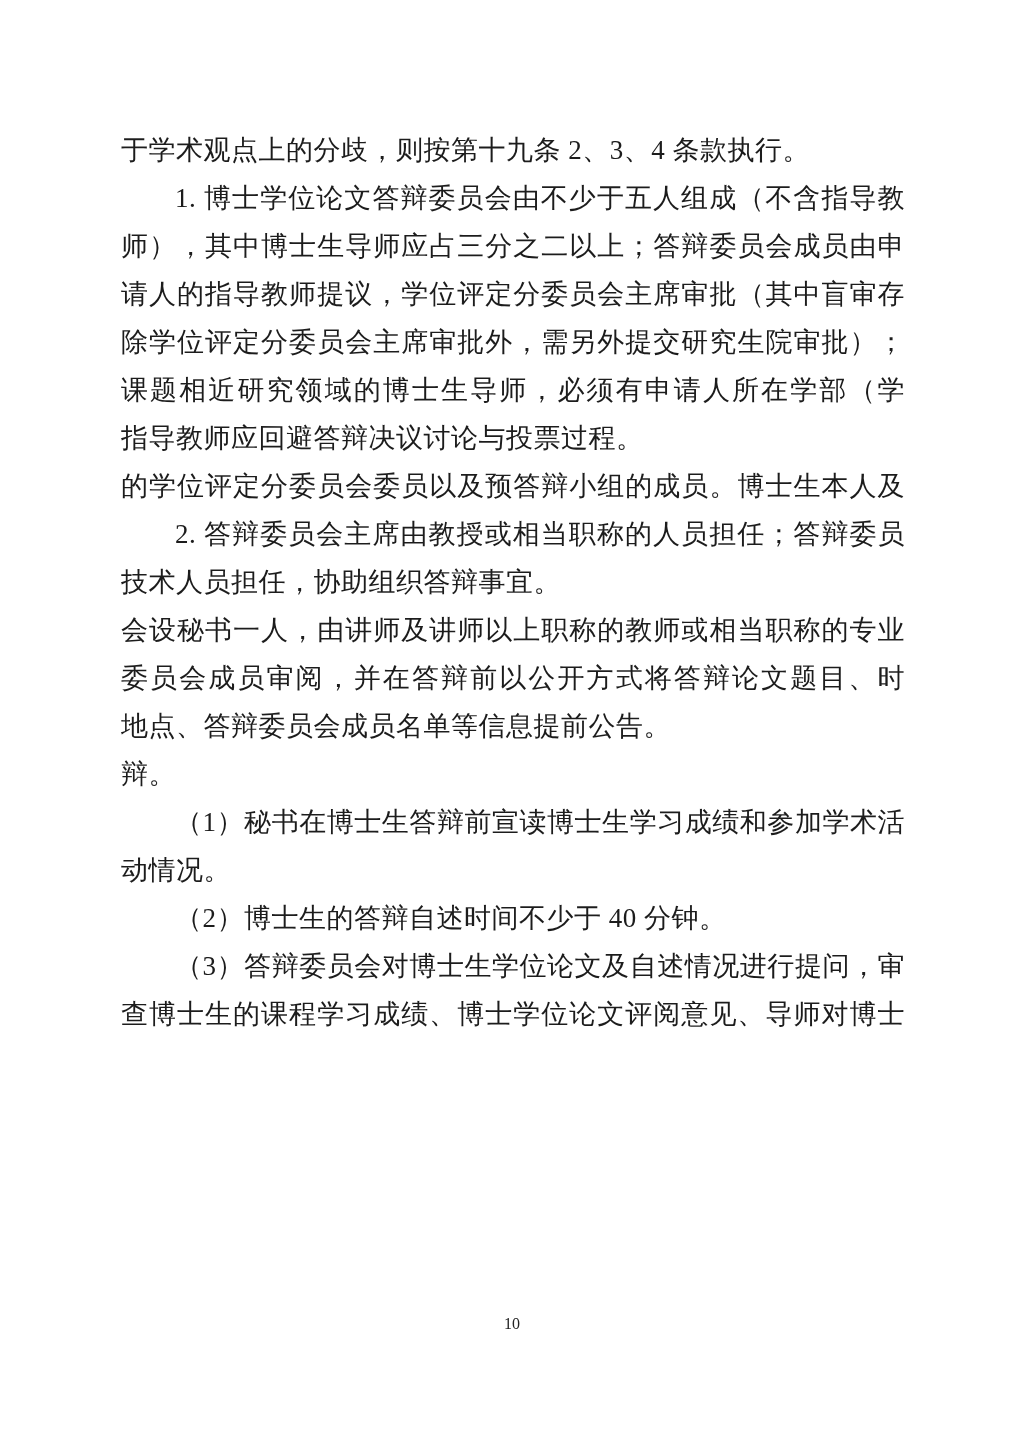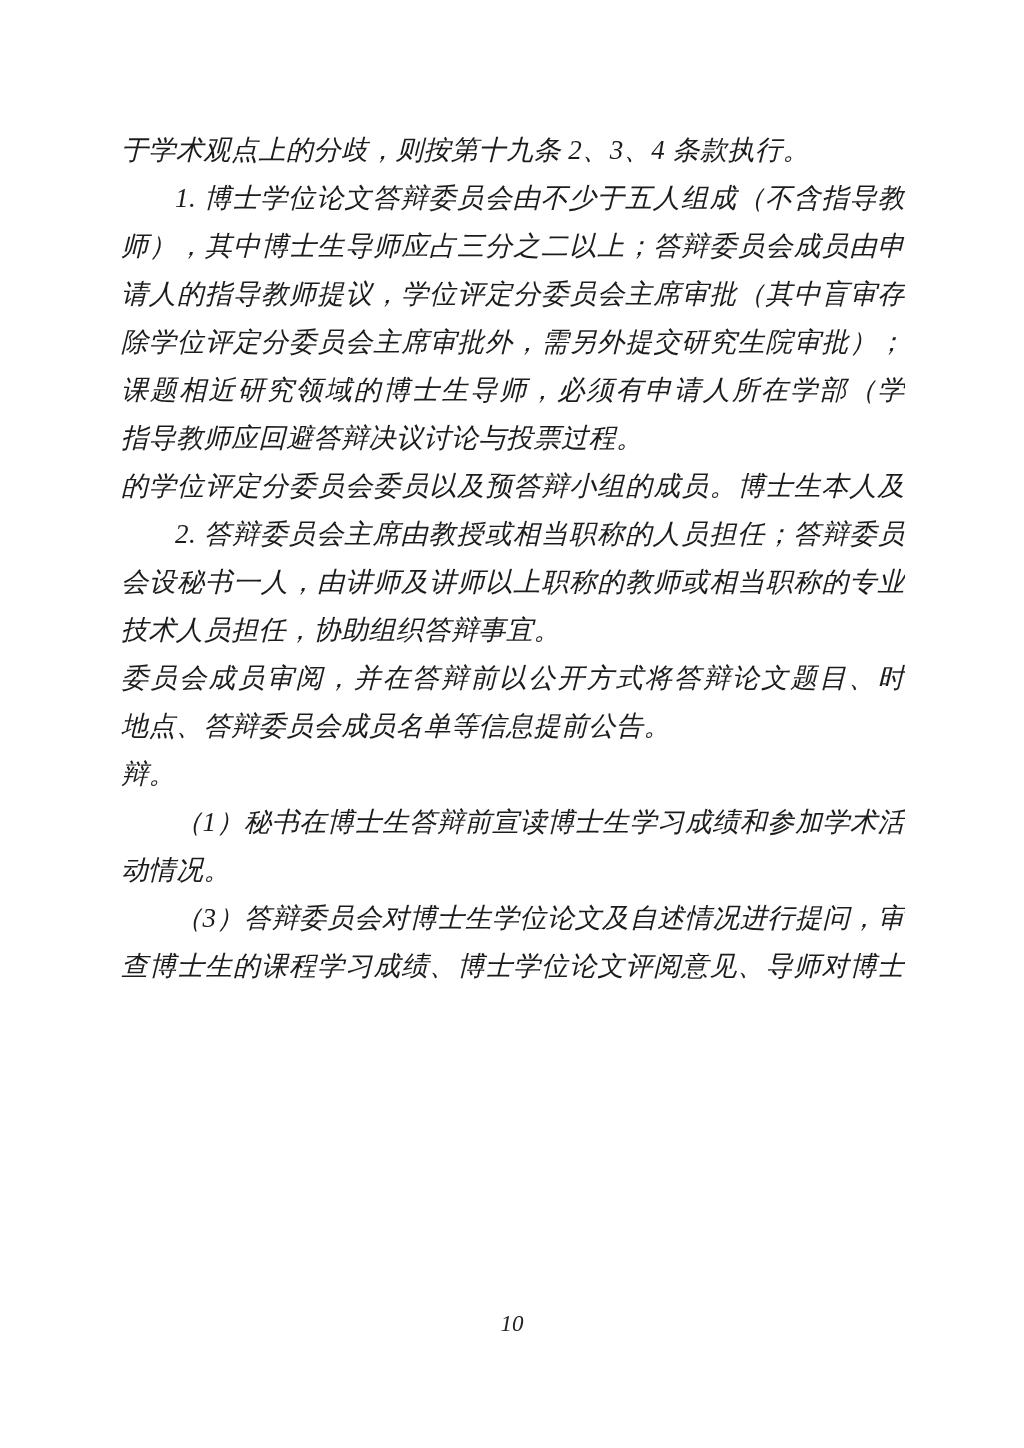--- a/index.html
+++ b/index.html
@@ -8,21 +8,20 @@
     background: #ffffff;
   }
   .page {
     position: relative;
     width: 1024px;
     height: 1448px;
     background: #ffffff;
     overflow: hidden;
     font-family: "Liberation Serif", "DejaVu Serif", serif;
     color: #1c1c1c;
-    font-style: italic;
   }
   .doc-body {
     position: absolute;
     top: 126px;
     left: 121px;
     width: 784px;
   }
   .line {
     height: 48px;
     line-height: 48px;
@@ -43,45 +42,46 @@
   .line.heading {
     
     letter-spacing: 2px;
   }
   .page-number {
     position: absolute;
     top: 1310px;
     left: 0;
     width: 100%;
     text-align: center;
-    font-size: 23px;
+    font-size: 16px;
     line-height: 28px;
     color: #222222;
     font-family: "Liberation Serif", "DejaVu Serif", serif;
   }
 </style>
 </head>
 <body>
 
 <div class="page">
   <div class="doc-body">
 
   <div class="line">于学术观点上的分歧，则按第十九条 2、3、4 条款执行。</div>
       <div class="line indent justify">1.  博士学位论文答辩委员会由不少于五人组成（不含指导教</div>
       <div class="line justify">师），其中博士生导师应占三分之二以上；答辩委员会成员由申</div>
       <div class="line justify">请人的指导教师提议，学位评定分委员会主席审批（其中盲审存</div>
       <div class="line justify">除学位评定分委员会主席审批外，需另外提交研究生院审批）；</div>
       <div class="line justify">课题相近研究领域的博士生导师，必须有申请人所在学部（学院）</div>
       <div class="line">指导教师应回避答辩决议讨论与投票过程。</div>
       <div class="line justify">的学位评定分委员会委员以及预答辩小组的成员。博士生本人及</div>
       <div class="line indent justify">2.  答辩委员会主席由教授或相当职称的人员担任；答辩委员</div>
+      <div class="line">技术人员担任，协助组织答辩事宜。</div>
       <div class="line justify">会设秘书一人，由讲师及讲师以上职称的教师或相当职称的专业</div>
-      <div class="line">技术人员担任，协助组织答辩事宜。</div>
       <div class="line justify">委员会成员审阅，并在答辩前以公开方式将答辩论文题目、时间、</div>
       <div class="line">地点、答辩委员会成员名单等信息提前公告。</div>
       <div class="line">辩。</div>
       <div class="line indent justify">（1）秘书在博士生答辩前宣读博士生学习成绩和参加学术活</div>
       <div class="line">动情况。</div>
+      <div class="line indent">（2）博士生的答辩自述时间不少于 40 分钟。</div>
       <div class="line indent justify">（3）答辩委员会对博士生学位论文及自述情况进行提问，审</div>
       <div class="line justify">查博士生的课程学习成绩、博士学位论文评阅意见、导师对博士</div>
     </div>
   <div class="page-number">10</div>
 </div>
 
 </body></html>

